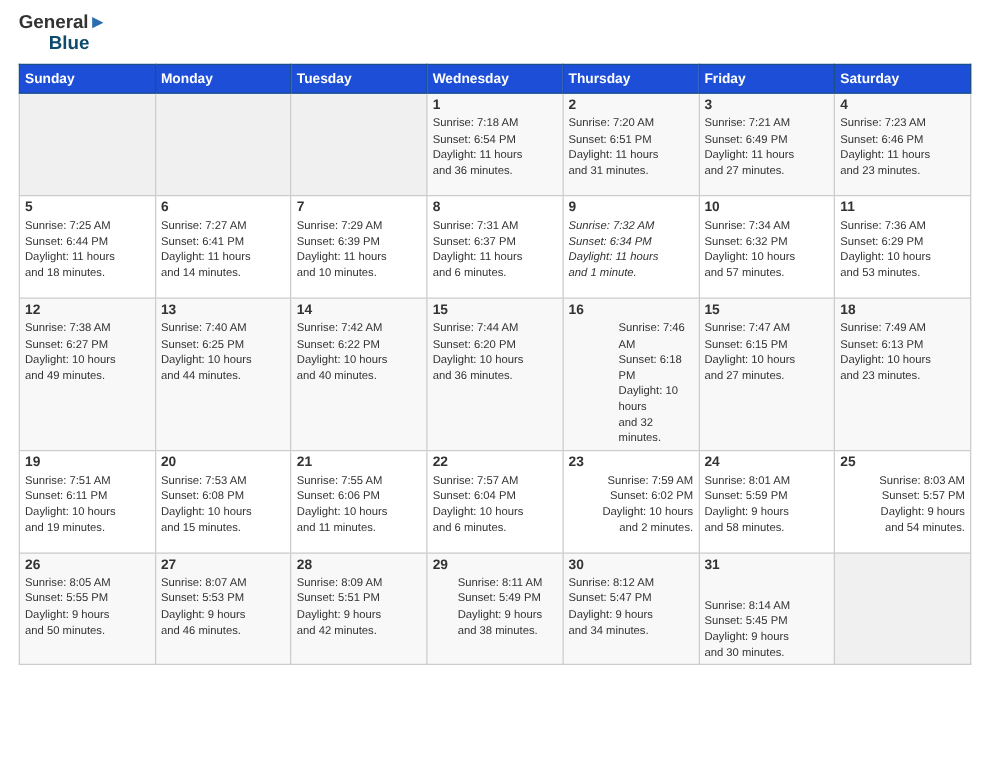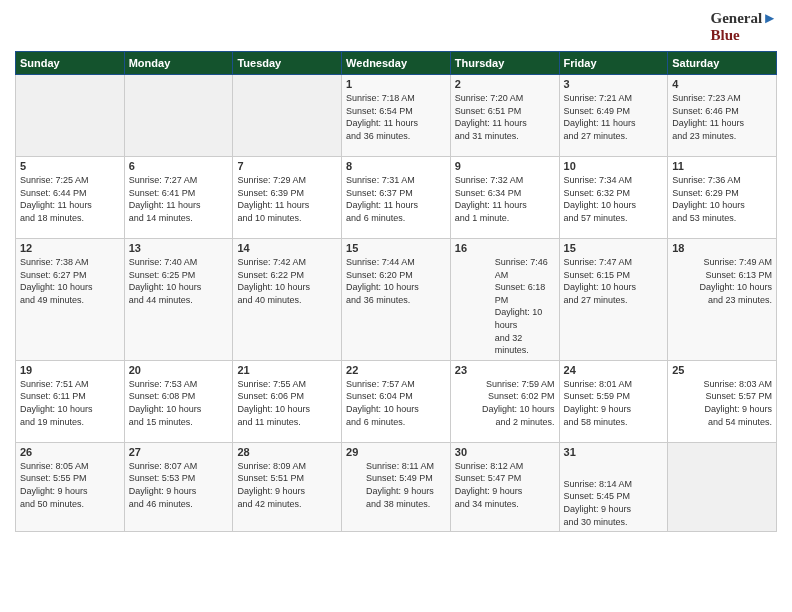--- a/index.html
+++ b/index.html
@@ -9,24 +9,23 @@
       width: 792px;
       height: 612px;
       overflow: hidden;
     }
     .container {
       width: 792px;
       padding: 10px 15px 5px 15px;
     }
     .header {
       display: flex;
-      justify-content: flex-end;
+      justify-content: flex-start;
       align-items: flex-start;
       margin-bottom: 8px;
-      font-family: Liberation Serif, serif;
     }
     .logo {
       display: flex;
       align-items: center;
       gap: 4px;
     }
     .title-block {
       text-align: right;
     }
     .month-title {
@@ -37,21 +36,21 @@
     .subtitle {
       font-size: 14px;
       color: #555;
     }
     table {
       width: 100%;
       border-collapse: collapse;
       table-layout: fixed;
     }
     thead tr th {
-      background-color: #14532d;
+      background-color: #1d4ed8;
       color: white;
       font-size: 11px;
       font-weight: bold;
       padding: 5px 4px;
       text-align: left;
       border: 1px solid #1a4f8a;
     }
     tbody tr td {
       vertical-align: top;
       border: 1px solid #ccc;
@@ -81,21 +80,21 @@
     }
   </style>
 </head>
 <body>
 
 <div class="container">
   <div class="header">
     <div class="logo">
     <div style="line-height:1.1;">
       <div style="font-size:15px;font-weight:bold;color:#333;">General<span style="color:#2b6cb0;font-size:15px;">►</span></div>
-      <div style="font-size:15px;font-weight:bold;color:#7f1d1d;">Blue</div>
+      <div style="font-size:15px;font-weight:bold;color:#0c4a6e;margin-left:24px;">Blue</div>
     </div>
   </div>
     <div class="title-block">
       <div class="month-title"></div>
       <div class="subtitle"></div>
     </div>
   </div>
 
   <table>
     <thead>
@@ -167,21 +166,21 @@
           </td>
           <td>
             <span class="day-num">8</span>
             <div class="day-info" style="white-space: pre-line;">Sunrise: 7:31 AM
 Sunset: 6:37 PM
 Daylight: 11 hours
 and 6 minutes.</div>
           </td>
           <td>
             <span class="day-num">9</span>
-            <div class="day-info" style="white-space: pre-line;">Sunrise: 7:32 AM
+            <div class="day-info" style="white-space: pre-line; font-style: italic;">Sunrise: 7:32 AM
 Sunset: 6:34 PM
 Daylight: 11 hours
 and 1 minute.</div>
           </td>
           <td>
             <span class="day-num">10</span>
             <div class="day-info" style="white-space: pre-line;">Sunrise: 7:34 AM
 Sunset: 6:32 PM
 Daylight: 10 hours
 and 57 minutes.</div>
@@ -232,21 +231,21 @@
           </td>
           <td>
             <span class="day-num">15</span>
             <div class="day-info" style="white-space: pre-line;">Sunrise: 7:47 AM
 Sunset: 6:15 PM
 Daylight: 10 hours
 and 27 minutes.</div>
           </td>
           <td>
             <span class="day-num">18</span>
-            <div class="day-info" style="white-space: pre-line; text-align: right;">Sunrise: 7:49 AM
+            <div class="day-info" style="white-space: pre-line;">Sunrise: 7:49 AM
 Sunset: 6:13 PM
 Daylight: 10 hours
 and 23 minutes.</div>
           </td>
         </tr>
         <tr>
           <td>
             <span class="day-num">19</span>
             <div class="day-info" style="white-space: pre-line;">Sunrise: 7:51 AM
 Sunset: 6:11 PM

